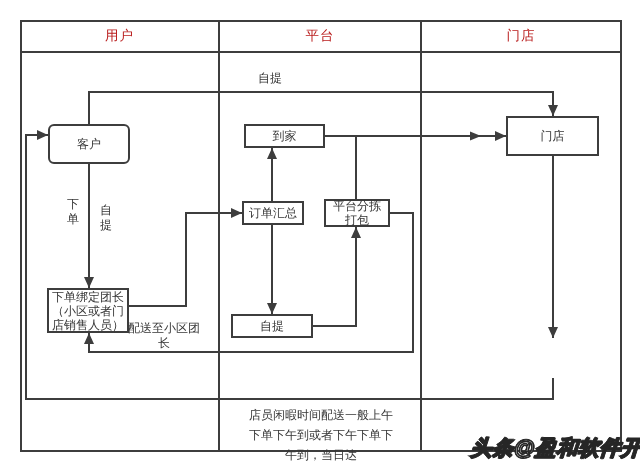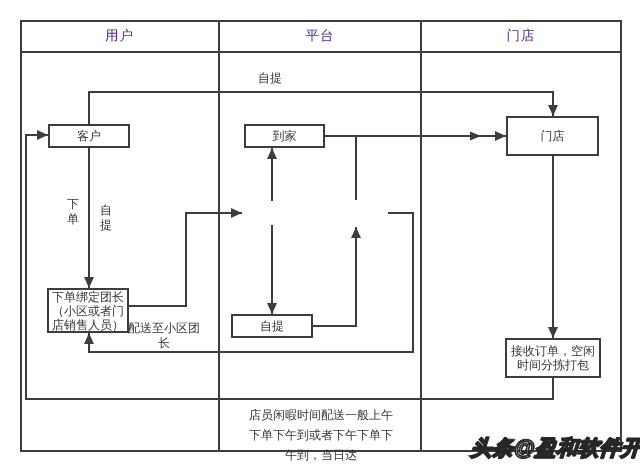--- a/index.html
+++ b/index.html
@@ -3,21 +3,21 @@
 <meta charset="utf-8">
 <style>
   html,body{margin:0;padding:0;background:#fff;}
   .canvas{
     position:relative;width:640px;height:471px;background:#fff;overflow:hidden;
     font-family:"Liberation Sans","DejaVu Sans",sans-serif;color:#363636;
   }
   .canvas svg{position:absolute;left:0;top:0;width:640px;height:471px;}
   .lane-header{
     position:absolute;top:20px;height:32px;display:flex;align-items:center;justify-content:center;
-    font-size:13.5px;color:#4c1d95;letter-spacing:1px;
+    font-size:13.5px;color:#b91c1c;letter-spacing:1px;
   }
   .node{
     position:absolute;box-sizing:border-box;border:2px solid #3d3d3d;background:#fff;
     display:flex;align-items:center;justify-content:center;text-align:center;
     white-space:pre-line;font-size:12px;line-height:14px;color:#363636;z-index:2;
   }
   .edge-label{
     position:absolute;font-size:12px;color:#363636;text-align:center;
     white-space:pre-line;line-height:15px;z-index:3;background:transparent;
   }
@@ -65,29 +65,30 @@
       <path d="M553,378 L553,399 L26,399 L26,135 L48,135" marker-end="url(#ah)"></path>
     </g>
 
     <path d="M470,131.5 L481,136 L470,140.5 Z" fill="#3d3d3d"></path>
   </svg>
 
   <div class="lane-header" style="left:20px;width:199px;">用户</div>
   <div class="lane-header" style="left:219px;width:202px;font-family:Liberation Serif, serif;">平台</div>
   <div class="lane-header" style="left:421px;width:200px;">门店</div>
 
-  <div class="node" style="left:48px;top:124px;width:82px;height:24px;">客户</div>
+  <div class="node" style="left:48px;top:124px;width:82px;height:40px;border-radius:6px;">客户</div>
   <div class="node" style="left:47px;top:288px;width:82px;height:45px;">下单绑定团长
 （小区或者门
 店销售人员）</div>
   <div class="node" style="left:232px;top:124px;width:81px;height:24px;margin-left:12px;">到家</div>
+  <div class="node" style="left:242px;top:201px;width:62px;height:24px;">订单汇总</div>
   <div class="node" style="left:231px;top:314px;width:82px;height:24px;">自提</div>
+  <div class="node" style="left:324px;top:199px;width:66px;height:28px;">平台分拣
+打包</div>
   <div class="node" style="left:506px;top:116px;width:93px;height:40px;">门店</div>
-  <div class="node" style="left:505px;top:338px;width:96px;height:40px;">接收订单，空闲
-时间分拣打包</div>
 
   <div class="edge-label" style="left:248px;top:71px;width:44px;">自提</div>
   <div class="edge-label" style="left:65px;top:197px;width:16px;">下
 单</div>
   <div class="edge-label" style="left:98px;top:203px;width:16px;">自
 提</div>
   <div class="edge-label" style="left:127px;top:321px;width:74px;">配送至小区团
 长</div>
 
   <div class="note">店员闲暇时间配送一般上午

